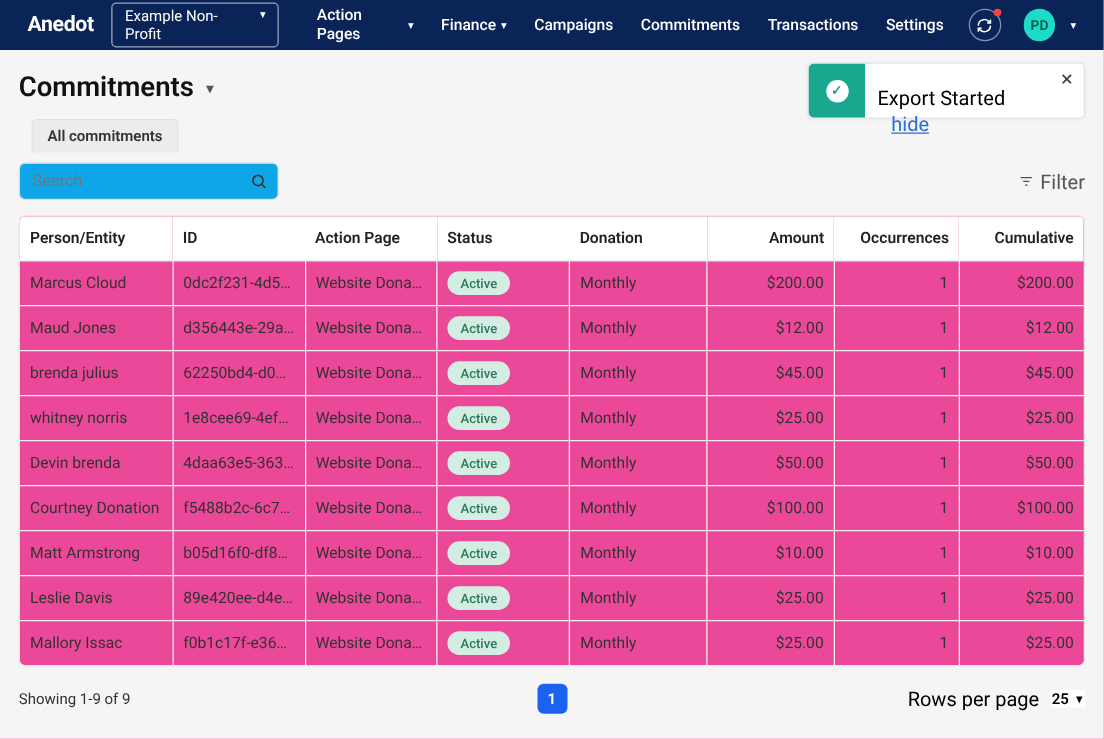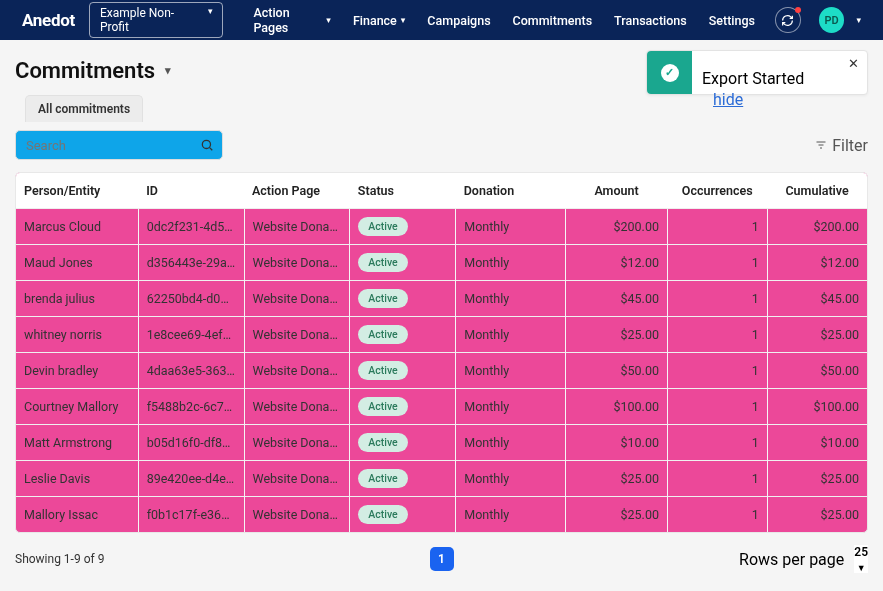--- a/index.html
+++ b/index.html
@@ -257,21 +257,21 @@
     }
     tbody td:last-child, thead th:last-child { border-right: none; }
     .col-person { width: 120px; }
     .col-id { width: 104px; max-width:104px; }
     .col-action { width: 104px; max-width:104px; }
     .col-status { width: 104px; }
     .col-freq { width: 108px; }
     .col-amount { width: 100px; text-align: right; }
     .col-occ { width: 98px; text-align: right; }
     .col-cum { width: 98px; text-align: right; }
-    thead .col-amount, thead .col-occ, thead .col-cum { text-align: center; }
+    thead .col-amount, thead .col-occ, thead .col-cum { text-align: right; }
     .status-pill {
       display: inline-block;
       background: #d3ede3;
       color: #2b7a5c;
       font-size: 10.5px;
       font-weight: 500;
       padding: 3px 10px;
       border-radius: 10px;
     }
     .pager {
@@ -300,21 +300,20 @@
     }
     .rpp-select {
       background: #fff;
       border: none;
       font-size: 12px;
       font-weight: 600;
       display: flex;
       align-items: center;
       gap: 4px;
       cursor: pointer;
-      flex-direction: column;
     }
     .footer-row {
       position: relative;
       display: flex;
       align-items: center;
       margin-top: 14px;
       height: 24px;
     }
     .showing { font-size: 12px; color: #333; }
   </style>
@@ -444,31 +443,31 @@
             <td class="col-person">whitney norris</td>
             <td class="col-id">1e8cee69-4ef1-4...</td>
             <td class="col-action">Website Donation ...</td>
             <td class="col-status"><span class="status-pill">Active</span></td>
             <td class="col-freq">Monthly</td>
             <td class="col-amount">$25.00</td>
             <td class="col-occ">1</td>
             <td class="col-cum">$25.00</td>
           </tr>
           <tr>
-            <td class="col-person">Devin bradley</td>
+            <td class="col-person">Devin brenda</td>
             <td class="col-id">4daa63e5-363e-...</td>
             <td class="col-action">Website Donation ...</td>
             <td class="col-status"><span class="status-pill">Active</span></td>
             <td class="col-freq">Monthly</td>
             <td class="col-amount">$50.00</td>
             <td class="col-occ">1</td>
             <td class="col-cum">$50.00</td>
           </tr>
           <tr>
-            <td class="col-person">Courtney Mallory</td>
+            <td class="col-person">Courtney Donation</td>
             <td class="col-id">f5488b2c-6c70-4...</td>
             <td class="col-action">Website Donation ...</td>
             <td class="col-status"><span class="status-pill">Active</span></td>
             <td class="col-freq">Monthly</td>
             <td class="col-amount">$100.00</td>
             <td class="col-occ">1</td>
             <td class="col-cum">$100.00</td>
           </tr>
           <tr>
             <td class="col-person">Matt Armstrong</td>

